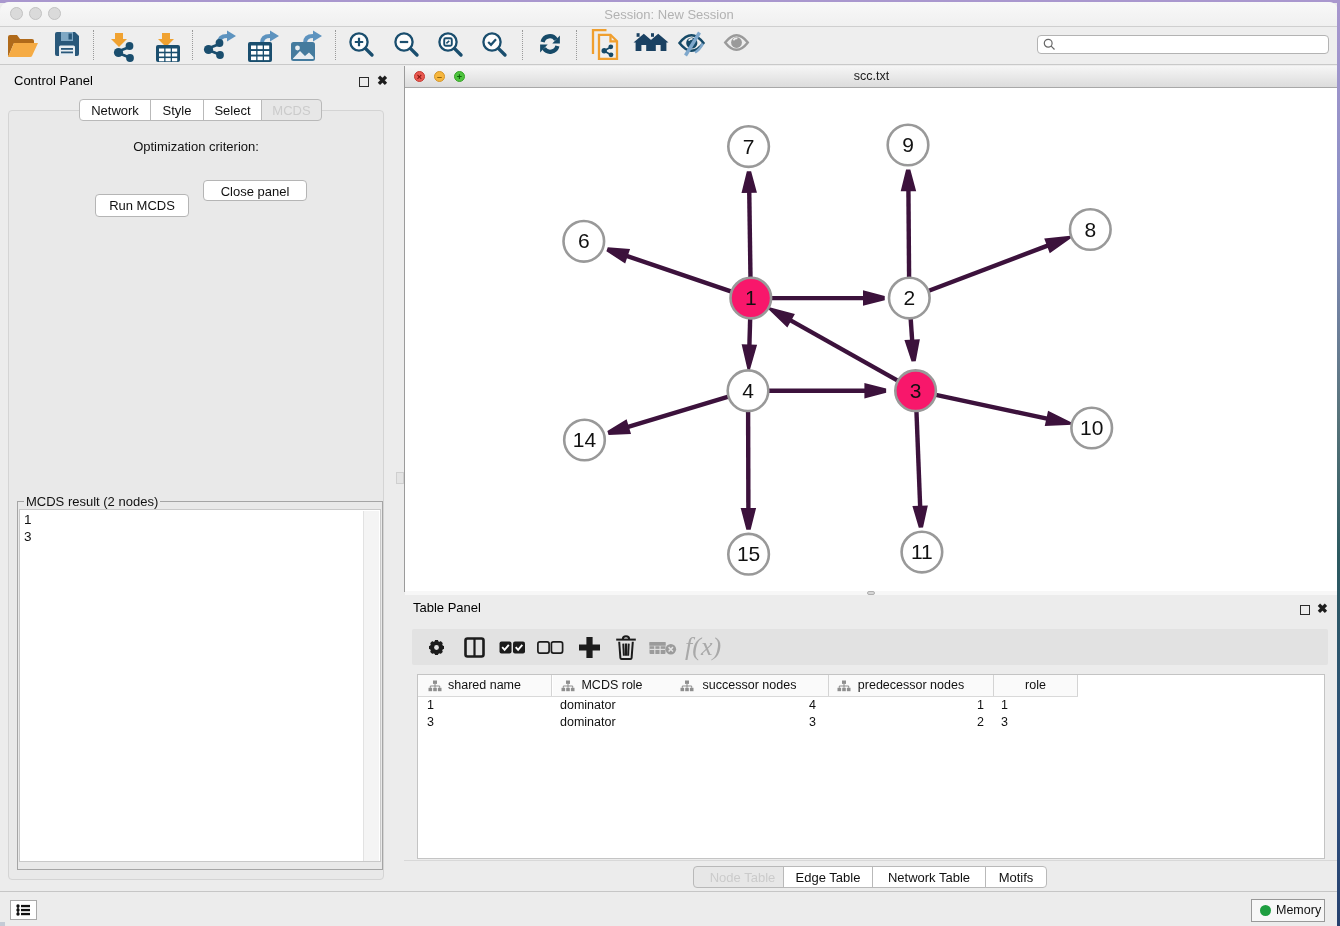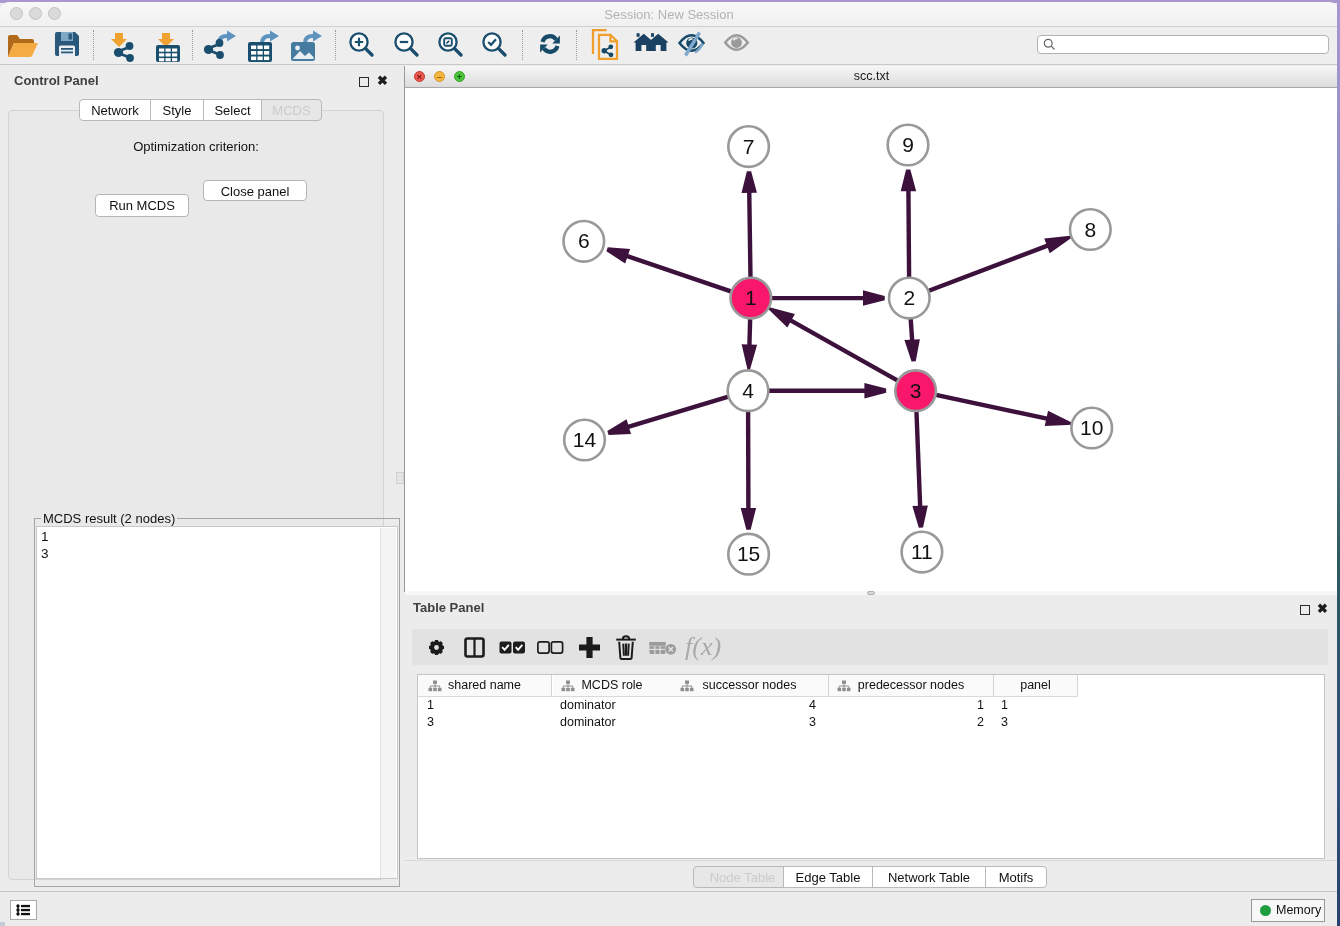--- a/index.html
+++ b/index.html
@@ -12,21 +12,21 @@
 .win{left:0;top:2px;width:1338px;height:924px;background:#ececec;
  border-radius:9px 9px 0 0;}
 .titlebar{left:0;top:0;width:1338px;height:24px;border-radius:9px 9px 0 0;
  background:linear-gradient(#f8f8f8,#f0f0f0);border-bottom:1px solid #cfcfcf;}
 .tl{width:13px;height:13px;border-radius:50%;top:5px;background:#dadada;border:1px solid #c2c2c2;box-sizing:border-box;}
 .wtitle{width:100%;top:5px;text-align:center;font-size:13px;color:#b2b2b2;}
 .toolbar{left:0;top:25px;width:1338px;height:37px;background:#eeeeee;border-bottom:1px solid #c9c9c9;}
 .tsep{top:3px;width:0;height:30px;border-left:1px dotted #9a9a9a;}
 .search{left:1037px;top:8px;width:290px;height:17px;background:#fff;border:1px solid #b3b3b3;border-radius:4px;}
 .content{left:0;top:63px;width:1338px;height:828px;}
-.panellbl{font-size:13px;color:#404040;font-weight:bold;}
+.panellbl{font-size:13px;color:#000000;}
 .sqbtn{width:10px;height:10px;border:1.3px solid #2b2b2b;box-sizing:border-box;background:transparent;}
 .xbtn{font-size:13px;font-weight:bold;color:#1d1d1d;}
 .tab{position:absolute;top:0;height:22px;line-height:22px;text-align:center;
  background:#fff;border:1px solid #b9b9b9;box-sizing:border-box;font-size:13px;color:#111;}
 .seltab{background:#e7e7e7;color:#cbcbcb;}
 .cpanel{left:8px;top:45px;width:376px;height:770px;background:#e9e9e9;
  border:1px solid #d4d4d4;border-radius:4px;box-sizing:border-box;}
 .btn{position:absolute;background:#fff;border:1px solid #b5b5b5;border-radius:4px;
  box-sizing:border-box;text-align:center;font-size:13px;color:#111;}
 .netwin{left:404px;top:1px;width:934px;height:526px;border-left:1px solid #9b9b9b;box-sizing:border-box;background:#fff;}
@@ -212,21 +212,21 @@
  <div class="cpanel abs"></div>
  <div class="abs" style="left:79px;top:34px;height:22px;">
   <div class="tab" style="left:0;width:72px;border-radius:4px 0 0 4px;">Network</div>
   <div class="tab" style="left:71px;width:54px;">Style</div>
   <div class="tab" style="left:124px;width:59px;">Select</div>
   <div class="tab seltab" style="left:182px;width:61px;border-radius:0 4px 4px 0;">MCDS</div>
  </div>
  <div class="abs" style="left:0;top:74px;width:392px;text-align:center;font-size:13px;color:#111;">Optimization criterion:</div>
  <div class="btn" style="left:95px;top:129px;width:94px;height:23px;line-height:21px;">Run MCDS</div>
  <div class="btn" style="left:203px;top:115px;width:104px;height:21px;line-height:21px;">Close panel</div>
- <fieldset class="abs" style="left:17px;top:429px;width:366px;height:376px;margin:17px;padding:0;
+ <fieldset class="abs" style="left:17px;top:429px;width:366px;height:376px;margin:0;padding:0;
    border:1px solid #a5a5a5;box-sizing:border-box;">
   <legend style="font-size:13px;color:#111;margin-left:6px;padding:0 2px;">MCDS result (2 nodes)</legend>
   <div class="abs" style="left:1px;top:0px;width:362px;height:353px;background:#fff;border:1px solid #c9c9c9;box-sizing:border-box;">
    <div class="abs" style="left:4px;top:2px;font-size:13.5px;color:#111;">1</div>
    <div class="abs" style="left:4px;top:19px;font-size:13.5px;color:#111;">3</div>
    <div class="abs" style="right:1px;top:1px;width:15px;height:350px;background:#f4f4f4;border-left:1px solid #e2e2e2;"></div>
   </div>
  </fieldset>
 </div>
 <div class="abs" style="left:396px;top:407px;width:8px;height:12px;background:#e4e4e4;border:1px solid #cfcfcf;box-sizing:border-box;"></div>
@@ -359,21 +359,21 @@
 </svg>
 <div class="abs" style="left:273px;top:3px;font-size:26px;color:#a9a9a9;font-family:'Liberation Serif',serif;font-style:italic;">f(x)</div>
 
  </div>
  <div class="tblbox abs">
   <div class="abs" style="left:0;top:0;width:660px;height:21px;border-bottom:1px solid #d9d9d9;">
    <div class="th" style="left:0px;width:134px;">shared name</div>
    <div class="th" style="left:135px;width:119px;">MCDS role</div>
    <div class="th" style="left:253px;width:158px;">successor nodes</div>
    <div class="th" style="left:411px;width:165px;">predecessor nodes</div>
-   <div class="th" style="left:576px;width:84px;">panel</div>
+   <div class="th" style="left:576px;width:84px;">role</div>
   </div>
   <svg class="abs" style="left:10px;top:5px;" width="14" height="12" viewBox="0 0 14 12">
  <g fill="#8e8e8e">
               <rect x="5" y="0.5" width="4" height="3.4"></rect>
  <rect x="0.5" y="7.8" width="3.6" height="3.4"></rect>
               <rect x="5.2" y="7.8" width="3.6" height="3.4"></rect>
               <rect x="9.9" y="7.8" width="3.6" height="3.4"></rect>
             </g>
  <g stroke="#8e8e8e" stroke-width="1" fill="none">
               <path d="M7 3.9 L7 7.8 M2.3 7.8 L2.3 6 L11.7 6 L11.7 7.8"></path>

